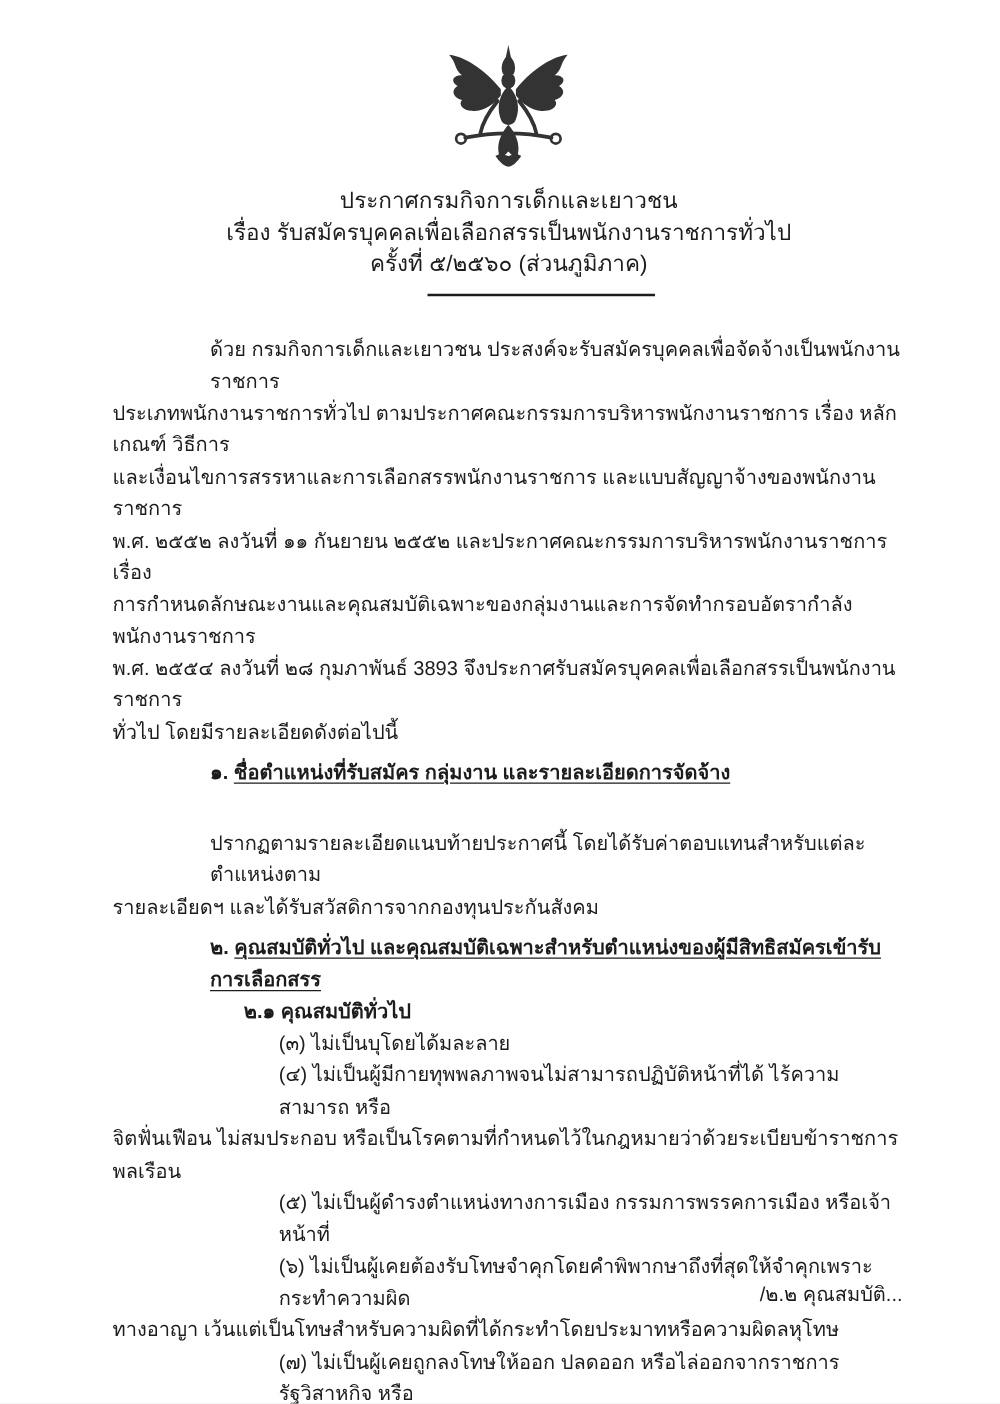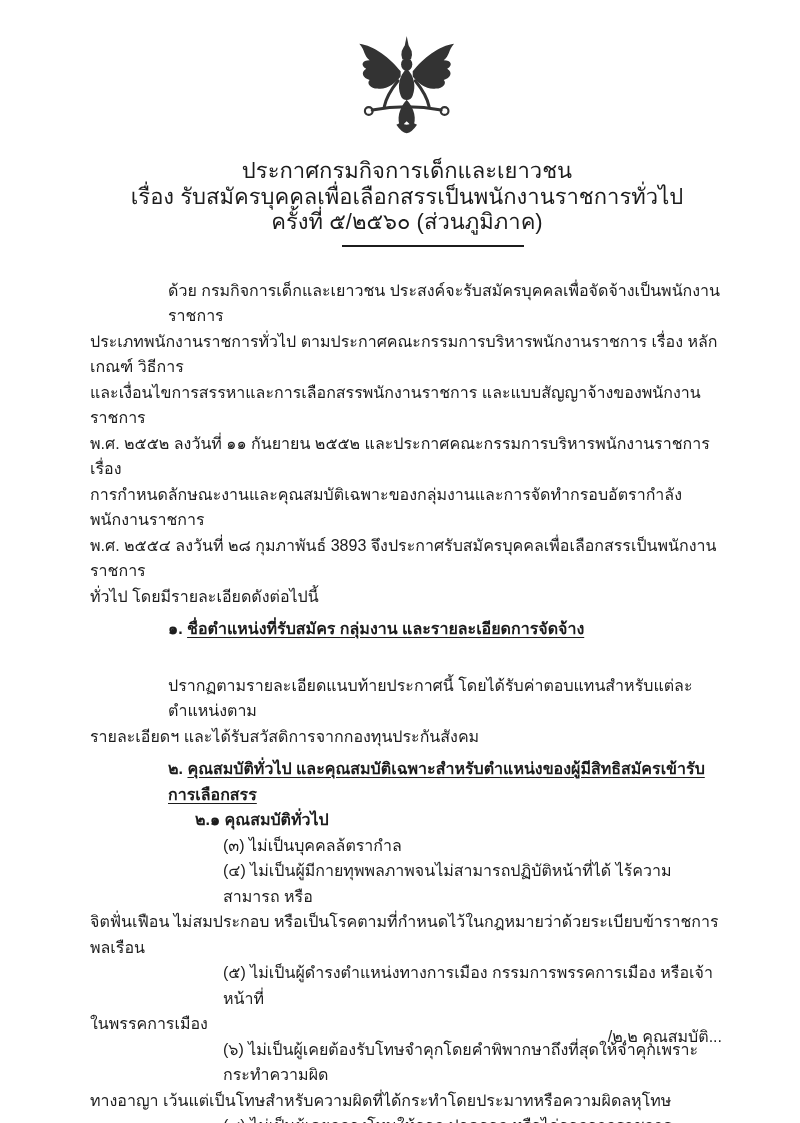--- a/index.html
+++ b/index.html
@@ -9,21 +9,21 @@
     margin:0 auto;
     background:#ffffff;
     color:#1c1c1c;
     font-family:"Liberation Sans","DejaVu Sans",sans-serif;
     font-size:16px;
     overflow:hidden;
   }
   .content{padding:36px 76px 0 90px;}
   .emblem-wrap{text-align:center;height:112px;}
   .emblem-wrap svg{height:112px;width:auto;}
-  .title-block{margin-top:10px;text-align:center;font-size:22px;line-height:26px;}
+  .title-block{text-align:center;font-size:18px;line-height:26px;}
   .divider{width:182px;height:2px;background:#1c1c1c;margin:10px auto 0;transform:translateX(26px);}
   .ln{line-height:25.5px;min-height:25.5px;}
   .ind-para{padding-left:78px;margin-top:31px;}
   .ind-sub{padding-left:105px;}
   .ind-item{padding-left:133px;}
   .intro{margin-top:16px;}
   .sec-head{margin-top:7px;font-weight:bold;}
   .sec-head .u{ text-decoration:underline; text-underline-offset:3px;}
   .b{font-weight:bold;}
   .u{text-decoration:underline;text-underline-offset:3px;}
@@ -99,32 +99,31 @@
 
     <div class="ln ind-para sec-head">
       <span>๒.</span>
       <span class="u">คุณสมบัติทั่วไป และคุณสมบัติเฉพาะสำหรับตำแหน่งของผู้มีสิทธิสมัครเข้ารับการเลือกสรร</span>
     </div>
     <div class="ln ind-sub b">๒.๑ คุณสมบัติทั่วไป</div>
 
     <div>
       <div class="ln ind-item">
         <span>(๓)</span>
-        <span>ไม่เป็นบุคคลล้ตรากำล</span>
+        <span>ไม่เป็นบุโดยได้มละลาย</span>
       </div>
       <div class="ln ind-item">
         <span>(๔)</span>
         <span>ไม่เป็นผู้มีกายทุพพลภาพจนไม่สามารถปฏิบัติหน้าที่ได้ ไร้ความสามารถ หรือ</span>
       </div>
       <div class="ln">จิตฟั่นเฟือน ไม่สมประกอบ หรือเป็นโรคตามที่กำหนดไว้ในกฎหมายว่าด้วยระเบียบข้าราชการพลเรือน</div>
       <div class="ln ind-item">
         <span>(๕)</span>
         <span>ไม่เป็นผู้ดำรงตำแหน่งทางการเมือง กรรมการพรรคการเมือง หรือเจ้าหน้าที่</span>
       </div>
-      <div class="ln">ในพรรคการเมือง</div>
       <div class="ln ind-item">
         <span>(๖)</span>
         <span>ไม่เป็นผู้เคยต้องรับโทษจำคุกโดยคำพิพากษาถึงที่สุดให้จำคุกเพราะกระทำความผิด</span>
       </div>
       <div class="ln">ทางอาญา เว้นแต่เป็นโทษสำหรับความผิดที่ได้กระทำโดยประมาทหรือความผิดลหุโทษ</div>
       <div class="ln ind-item">
         <span>(๗)</span>
         <span>ไม่เป็นผู้เคยถูกลงโทษให้ออก ปลดออก หรือไล่ออกจากราชการ รัฐวิสาหกิจ หรือ</span>
       </div>
 

